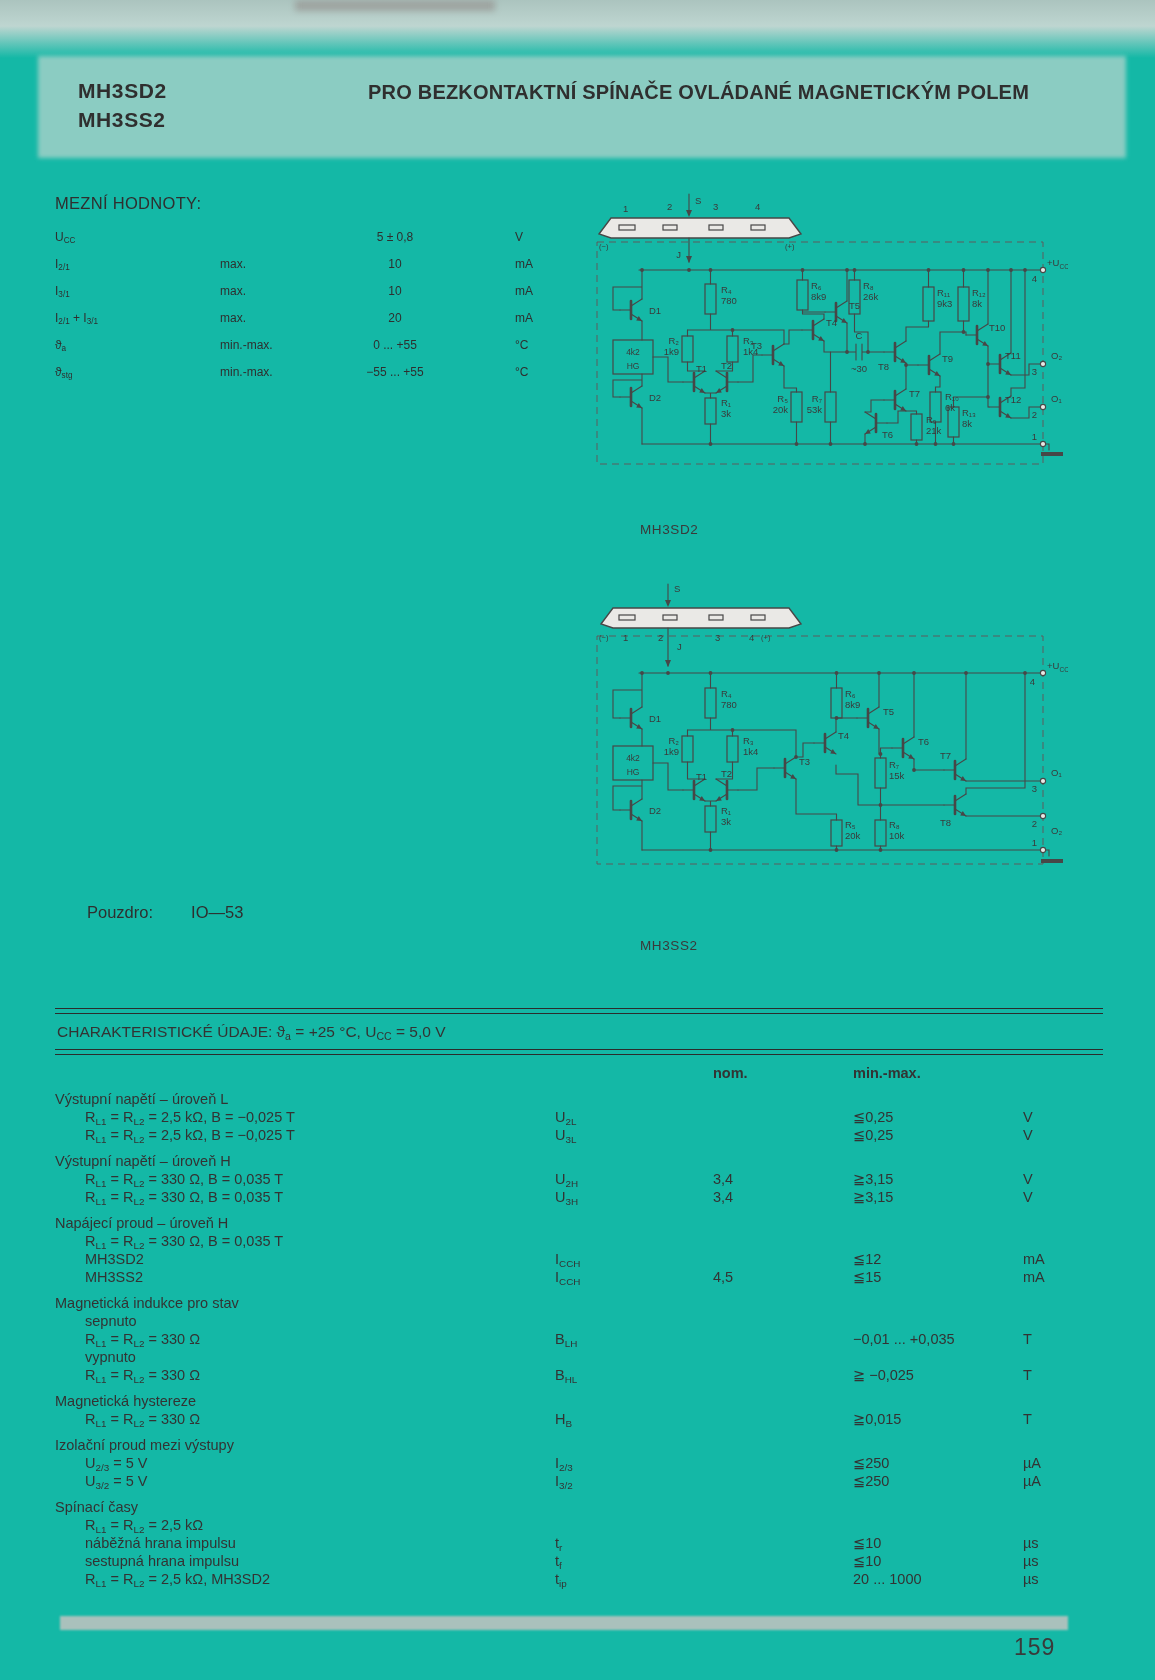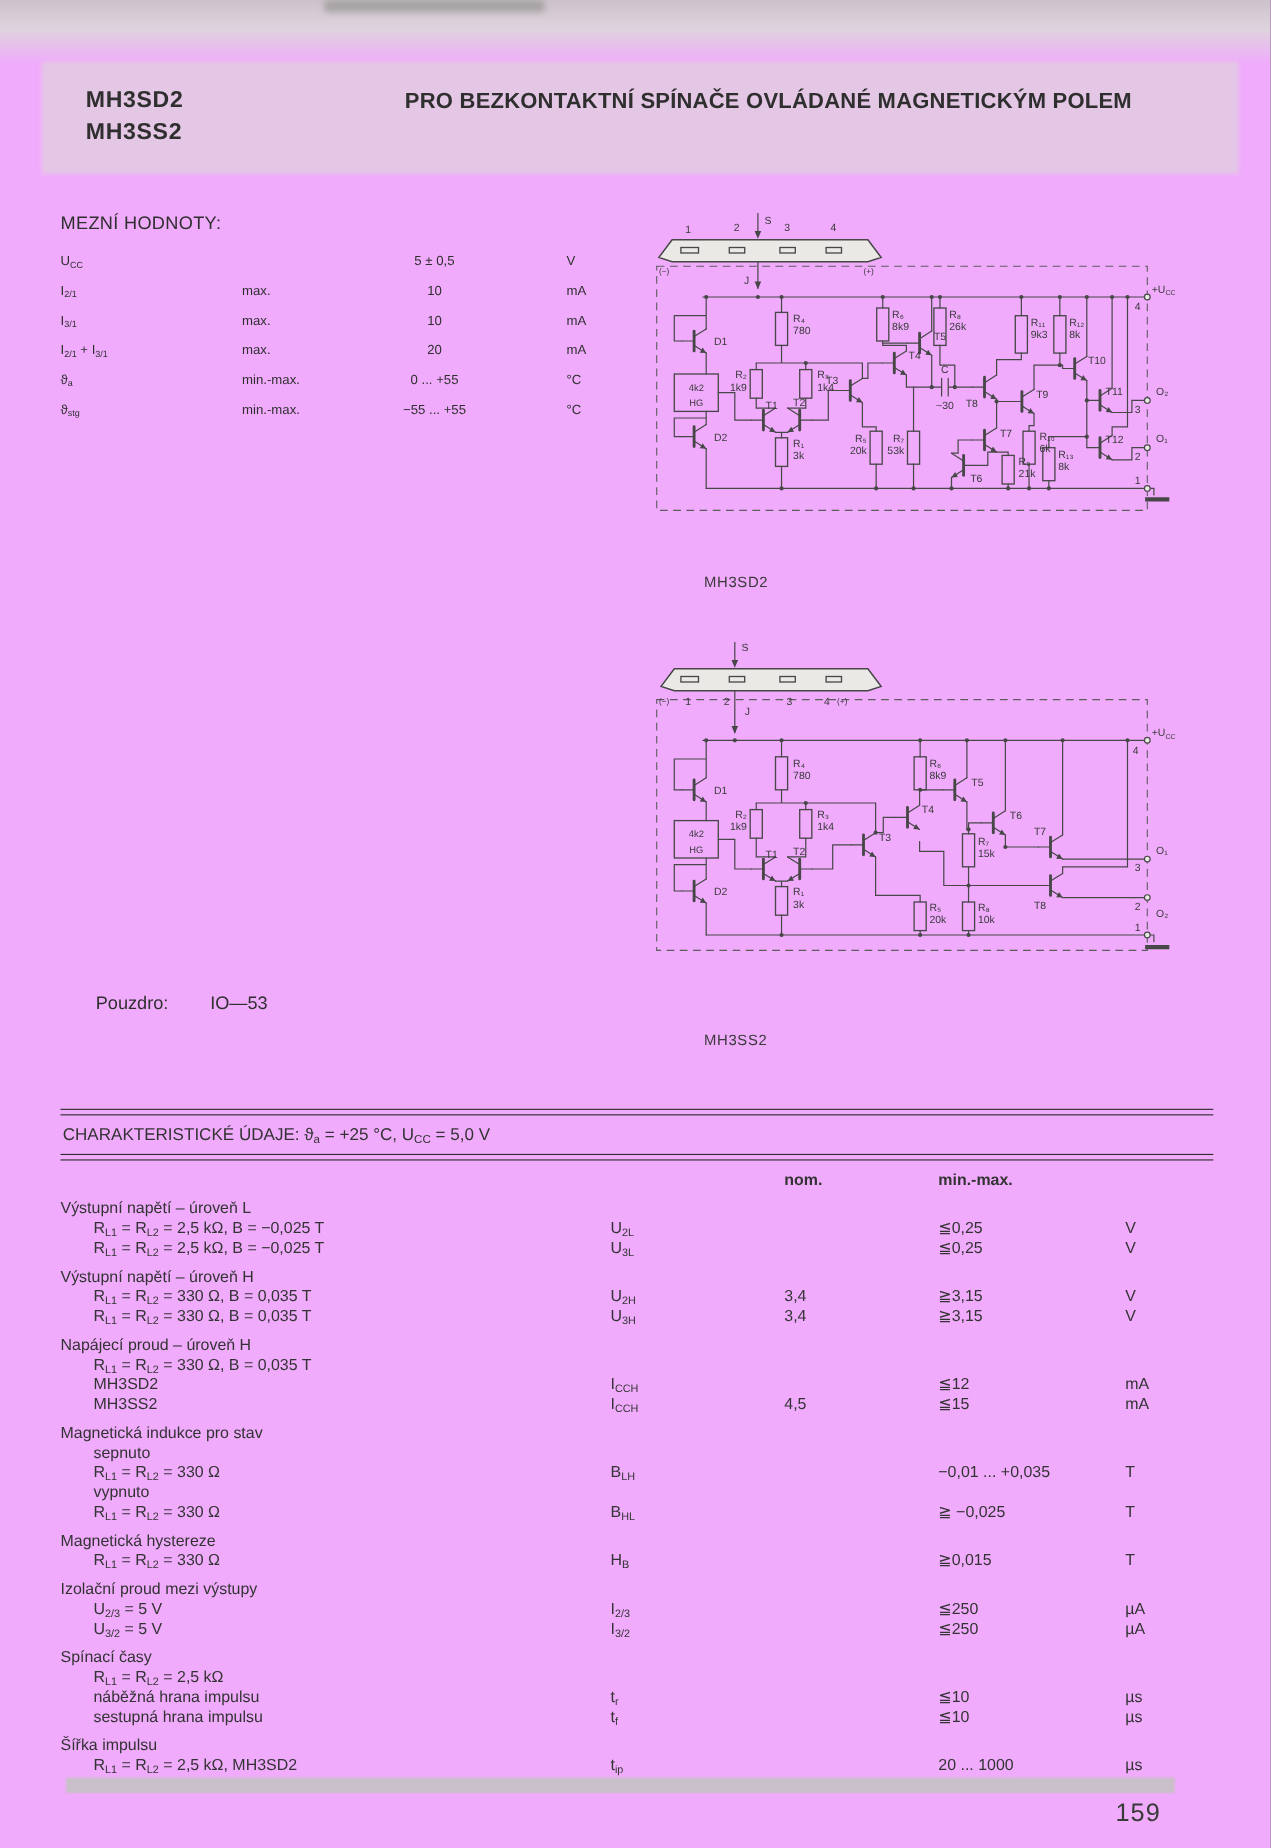--- a/index.html
+++ b/index.html
@@ -1,16 +1,16 @@
 <!DOCTYPE html>
 <html><head>
 <meta charset="utf-8">
 <style>
   html,body{margin:0;padding:0;background:#8a8a88;}
-  .page{position:relative;width:1155px;height:1680px;background:#f0abfc;overflow:hidden;
+  .page{position:relative;width:1155px;height:1680px;background:#14b8a6;overflow:hidden;
         font-family:"Liberation Sans",sans-serif;color:#2f2f2f;}
   
   .scan-top{position:absolute;left:0;top:0;width:1155px;height:58px;
             background:linear-gradient(180deg,#c6c6c3 0%,#dcdbd8 45%,rgba(234,233,230,0) 100%);opacity:.85;}
   .smudge{position:absolute;left:295px;top:0;width:200px;height:11px;background:#989895;filter:blur(3px);opacity:.75;}
   .hdr-band{position:absolute;left:38px;top:56px;width:1088px;height:102px;background:#dbdad6;opacity:.6;filter:blur(2px);}
   .footer-band{position:absolute;left:60px;top:1616px;width:1008px;height:14px;background:#c3c3c0;opacity:.85;filter:blur(1px);}
   .pageno{position:absolute;left:1014px;top:1634px;font-size:23px;letter-spacing:1px;color:#3a3a3a;}
 
   .partnos{position:absolute;left:78px;top:76px;font-size:21px;font-weight:700;line-height:29px;letter-spacing:.6px;}
@@ -64,21 +64,21 @@
   </div>
   <div class="titles">
     <div>PRO BEZKONTAKTNÍ SPÍNAČE OVLÁDANÉ MAGNETICKÝM POLEM</div>
   </div>
 
   <div class="limits-h">MEZNÍ HODNOTY:</div>
   <div class="limits">
     <div class="lrow">
         <div class="sym">U<sub>CC</sub></div>
         <div class="cond"></div>
-        <div class="val">5 ± 0,5</div>
+        <div class="val">5 ± 0,8</div>
         <div class="unit">V</div>
       </div>
     <div class="lrow">
         <div class="sym">I<sub>2/1</sub></div>
         <div class="cond">max.</div>
         <div class="val">10</div>
         <div class="unit">mA</div>
       </div>
     <div class="lrow">
         <div class="sym">I<sub>3/1</sub></div>
@@ -534,23 +534,20 @@
         <div class="c3">≦10</div>
         <div class="c4">µs</div>
       </div>
     <div class="crow">
         <div class="c0 sub">sestupná hrana impulsu</div>
         <div class="c1">t<sub>f</sub></div>
         <div class="c2"></div>
         <div class="c3">≦10</div>
         <div class="c4">µs</div>
       </div>
-    <div class="crow grp">
-        <div class="c0">Šířka impulsu</div>
-      </div>
     <div class="crow">
         <div class="c0 sub">R<sub>L1</sub> = R<sub>L2</sub> = 2,5 kΩ, MH3SD2</div>
         <div class="c1">t<sub>ip</sub></div>
         <div class="c2"></div>
         <div class="c3">20 ... 1000</div>
         <div class="c4">µs</div>
       </div>
   </div>
 
   <div class="footer-band"></div>

